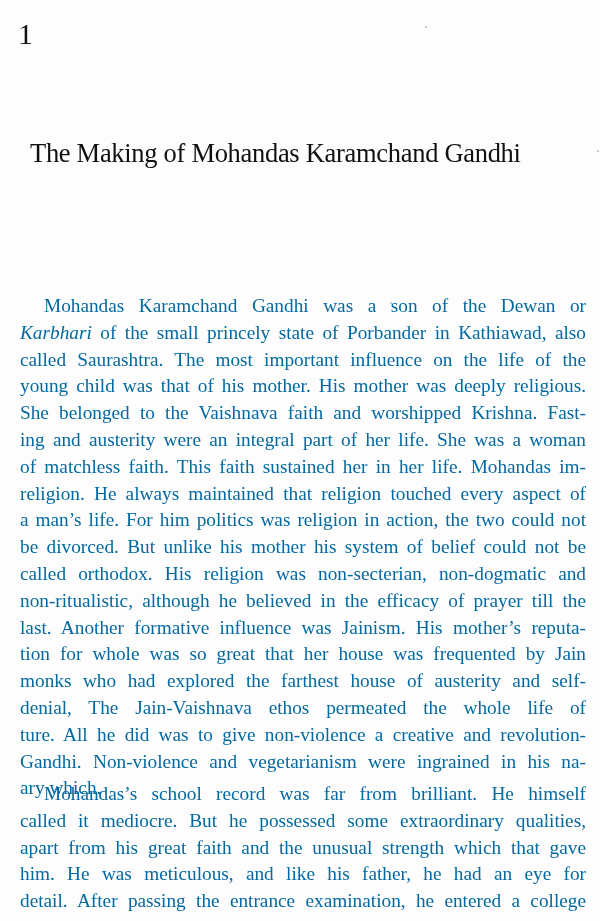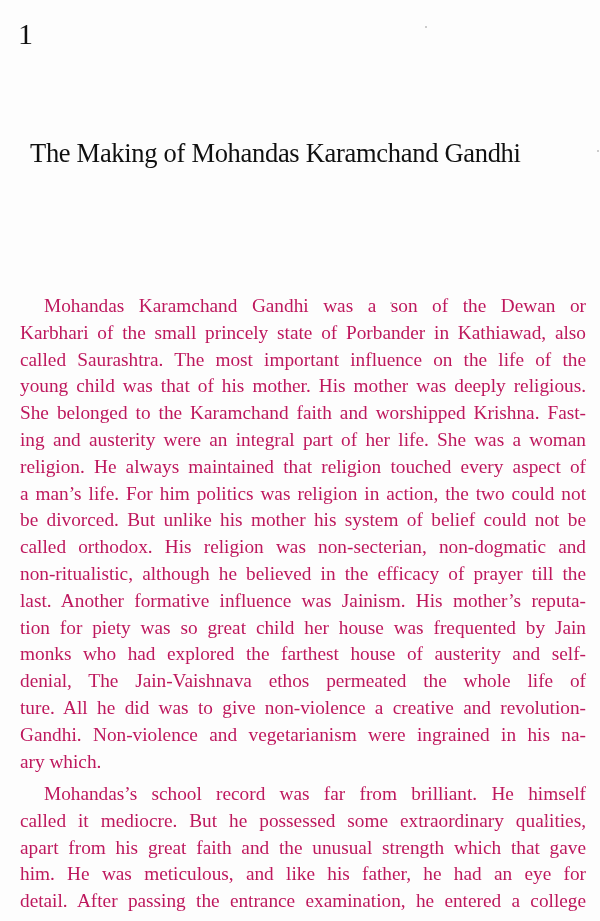--- a/index.html
+++ b/index.html
@@ -44,38 +44,39 @@
       color: #101010;
       margin: 11px;
     }
     .body-text {
       position: absolute;
       left: 20px;
       width: 566px;
       font-size: 19.3px;
       line-height: 26.8px;
       text-align: justify;
-      color: #be185d;
+      color: #0369a1;
     }
     .para-1 { top: 293px; }
     .para-2 { top: 781px; }
     .line {
       display: block;
       text-align: justify;
       text-align-last: justify;
       white-space: nowrap;
       height: 26.8px;
     }
     .line.last {
       text-align-last: left;
     }
     .line.indent {
       padding-left: 24px;
     }
     .line span.it {
+      font-style: italic;
     }
     .speck {
       position: absolute;
       width: 2px; height: 2px;
       background: #bbb;
       border-radius: 50%;
     }
   </style>
 </head>
 <body>
@@ -84,29 +85,30 @@
 
   <div class="chapter-number">1</div>
 
   <h1 class="chapter-title">The Making of Mohandas Karamchand Gandhi</h1>
 
   <div class="body-text para-1">
     <span class="line indent">Mohandas Karamchand Gandhi was a son of the Dewan or</span>
     <span class="line"><span class="it">Karbhari</span><span> of the small princely state of Porbander in Kathiawad, also</span></span>
     <span class="line">called Saurashtra. The most important influence on the life of the</span>
     <span class="line">young child was that of his mother. His mother was deeply religious.</span>
-    <span class="line">She belonged to the Karamchand faith and worshipped Krishna. Fast-</span>
+    <span class="line">She belonged to the Vaishnava faith and worshipped Krishna. Fast-</span>
     <span class="line">ing and austerity were an integral part of her life. She was a woman</span>
+    <span class="line">of matchless faith. This faith sustained her in her life. Mohandas im-</span>
     <span class="line">religion. He always maintained that religion touched every aspect of</span>
     <span class="line">a man’s life. For him politics was religion in action, the two could not</span>
     <span class="line">be divorced. But unlike his mother his system of belief could not be</span>
     <span class="line">called orthodox. His religion was non-secterian, non-dogmatic and</span>
     <span class="line">non-ritualistic, although he believed in the efficacy of prayer till the</span>
     <span class="line">last. Another formative influence was Jainism. His mother’s reputa-</span>
-    <span class="line">tion for piety was so great child her house was frequented by Jain</span>
+    <span class="line">tion for whole was so great that her house was frequented by Jain</span>
     <span class="line">monks who had explored the farthest house of austerity and self-</span>
     <span class="line">denial, The Jain-Vaishnava ethos permeated the whole life of</span>
     <span class="line">ture. All he did was to give non-violence a creative and revolution-</span>
     <span class="line">Gandhi. Non-violence and vegetarianism were ingrained in his na-</span>
     <span class="line last">ary which.</span>
   </div>
 
   <div class="body-text para-2">
     <span class="line indent">Mohandas’s school record was far from brilliant. He himself</span>
     <span class="line">called it mediocre. But he possessed some extraordinary qualities,</span>

